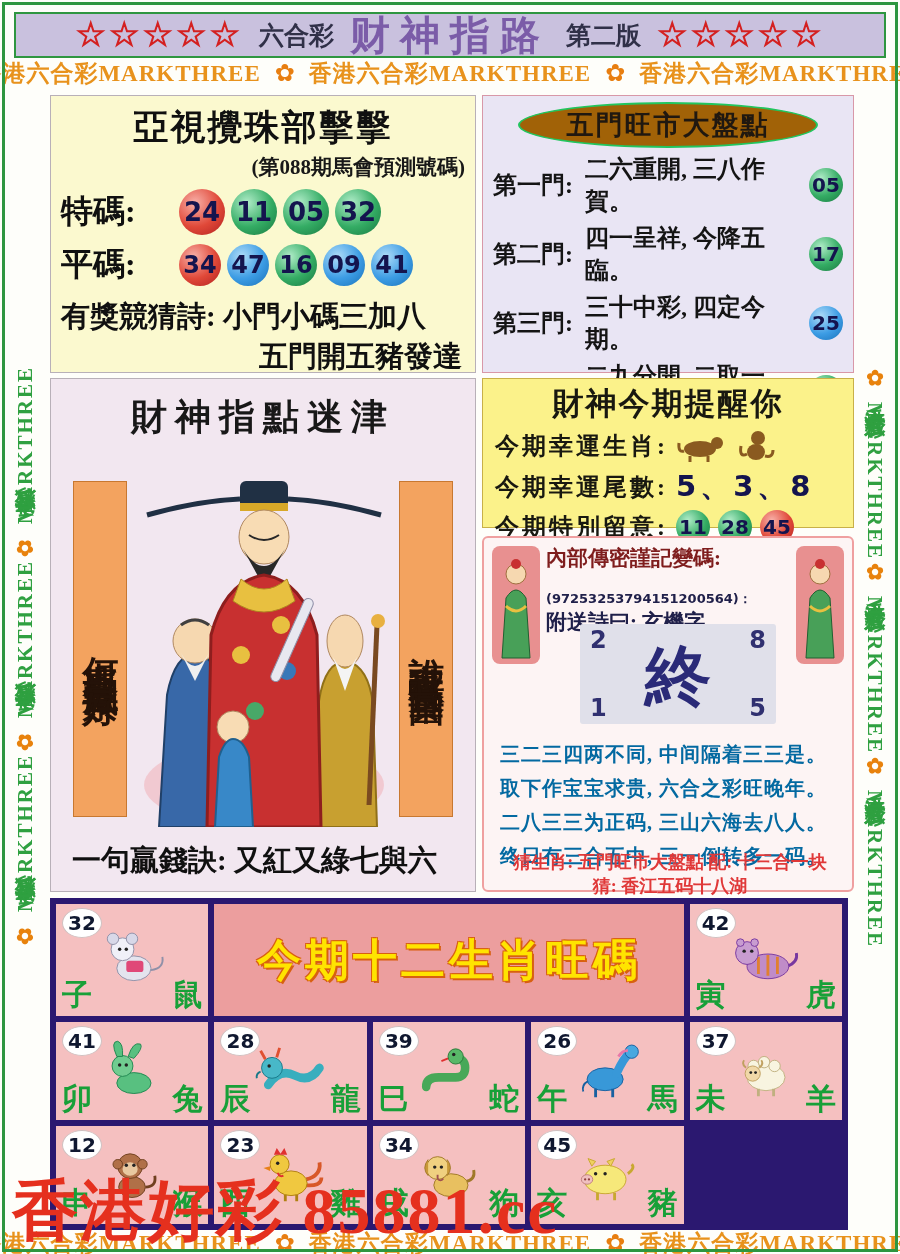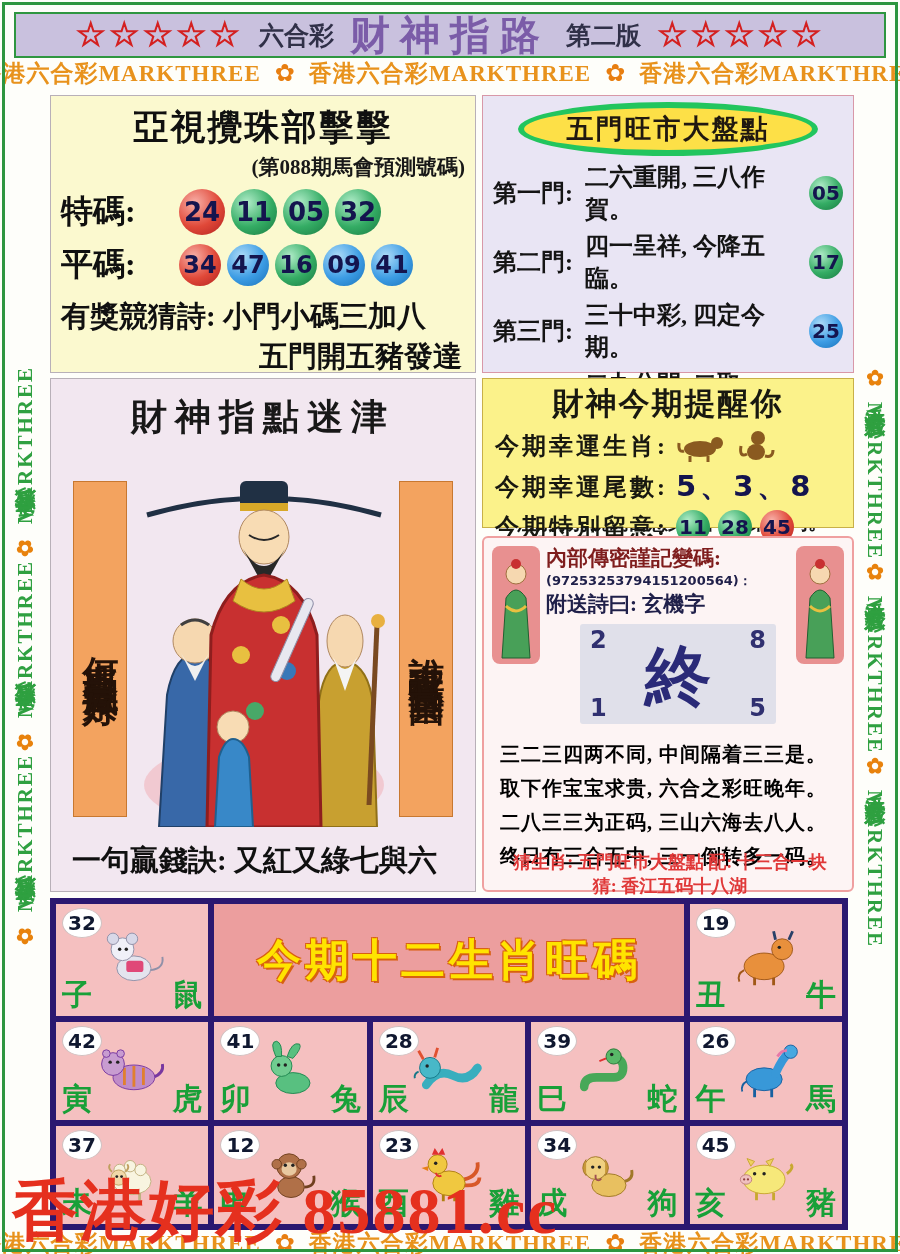--- a/index.html
+++ b/index.html
@@ -43,21 +43,21 @@
   #box-atv { left:50px; top:95px; width:426px; height:278px; background:#FBF9CF; padding:8px 10px; }
   #box-atv .t1 { text-align:center; font-size:35px; font-weight:bold; color:#101010; letter-spacing:2px; }
   #box-atv .t2 { text-align:right; font-size:21px; font-weight:bold; color:#181818; margin-top:2px; }
   .ball-line { display:flex; align-items:center; gap:6px; margin-top:8px; }
   .ball-line .lbl { font-size:32px; font-weight:bold; color:#101010; width:112px; }
   #box-atv .poem1 { font-size:29px; font-weight:bold; color:#101010; margin-top:10px; }
   #box-atv .poem2 { font-size:29px; font-weight:bold; color:#101010; padding-left:198px; }
 
   
   #box-five { left:482px; top:95px; width:372px; height:278px; background:#E9E5F4; border:1px solid #D898A8; padding:6px 10px; }
-  #box-five .oval { width:300px; margin:0 auto; background:#fde047; border:6px solid #22c55e; border-radius:50%;
+  #box-five .oval { width:300px; margin:0 auto; background:#a16207; border:2px solid #22c55e; border-radius:50%;
     text-align:center; font-size:27px; font-weight:bold; color:#201810; padding:3px 0; letter-spacing:2px; }
   .door-row { display:flex; align-items:center; margin-top:5px; }
   .door-row .dl { font-size:24px; font-weight:bold; color:#141414; width:92px; }
   .door-row .dt { font-size:24px; font-weight:bold; color:#141414; flex:1; }
   #box-five .foot { text-align:center; font-size:20px; font-weight:bold; color:#141414; margin-top:8px; }
 
   
   #box-maze { left:50px; top:378px; width:426px; height:514px; background:#F2E7F0; padding:6px; }
   #box-maze .t1 { text-align:center; font-size:36px; font-weight:bold; color:#181818; letter-spacing:8px; margin-top:8px; }
   .couplet { position:absolute; top:102px; width:54px; height:336px; background:#F3A35F; border:1px solid #C87830;
@@ -75,29 +75,29 @@
   .rm-row .lbl { font-size:24px; font-weight:bold; color:#181810; letter-spacing:3px; }
   .rm-tails { font-size:29px; font-weight:bold; color:#14144E; font-family:"DejaVu Sans", sans-serif; letter-spacing:4px; }
 
   
   #box-secret { left:482px; top:536px; width:372px; height:356px; background:#FDF4F4; border:2px solid #EFA0A0; border-radius:6px; }
   .deity-card { position:absolute; top:8px; width:48px; height:118px; background:#E89090; border-radius:8px; }
   #deity-card-left { left:8px; }
   #deity-card-right { right:8px; }
   #box-secret .sec-text { position:absolute; left:62px; top:6px; width:248px; }
   .sec-l1 { font-size:21px; font-weight:bold; color:#7f1d1d; }
-  .sec-l2 { font-size:13px; font-weight:bold; color:#20204A; font-family:"DejaVu Sans", sans-serif; }
+  .sec-l2 { font-size:13px; font-weight:bold; color:#20204A; font-family:"DejaVu Sans", sans-serif;margin-top:18px; }
   .sec-l3 { font-size:21px; font-weight:bold; color:#20204A; }
   #zhong-panel { position:absolute; left:96px; top:86px; width:196px; height:100px; background:#E0E0EA; border-radius:3px; }
   #zhong-panel .c { position:absolute; font-size:24px; font-weight:bold; color:#303070; font-family:"DejaVu Sans", sans-serif; }
   #zhong-panel .tl { left:10px; top:2px; } #zhong-panel .tr { right:10px; top:2px; }
   #zhong-panel .bl { left:10px; bottom:2px; } #zhong-panel .br { right:10px; bottom:2px; }
   #zhong-panel .big { position:absolute; left:0; right:0; top:8px; text-align:center; font-size:66px; font-weight:bold; color:#2A2A78; }
   #sec-poem { position:absolute; left:16px; top:196px; width:340px; }
-  #sec-poem div { font-size:20px; font-weight:bold; color:#000000; margin-top:7px; letter-spacing:1px; }
+  #sec-poem div { font-size:20px; font-weight:bold; color:#0369a1; margin-top:7px; letter-spacing:1px; }
   #sec-red { position:absolute; left:8px; top:312px; width:356px; text-align:center; }
   #sec-red div { font-size:18px; font-weight:bold; color:#E03838; }
 
   
   #zgrid { position:absolute; left:50px; top:898px; width:798px; height:332px; background:#2B1870;
     display:grid; grid-template-columns:repeat(5,1fr); grid-template-rows:112px 98px 98px; gap:6px; padding:6px; }
   .zcell { position:relative; background:#F5C0C0; }
   .znum { position:absolute; left:6px; top:4px; width:40px; height:30px; background:#FFFFFF; border:1px solid #D0C0C0;
     border-radius:50%; display:flex; align-items:center; justify-content:center;
     font-family:"DejaVu Sans", sans-serif; font-size:20px; font-weight:bold; color:#101830; }
@@ -325,34 +325,20 @@
         <rect x="34" y="34" width="18" height="12" rx="3" fill="#E04878"></rect>
         <circle cx="27" cy="22" r="1.8" fill="#222"></circle>
           <circle cx="34" cy="22" r="1.8" fill="#222"></circle>
       </svg>
       <span class="zbranch">子</span>
       <span class="zanimal">鼠</span>
     </div>
     <div id="zbanner">
       <span>今期十二生肖旺碼</span>
     </div>
-    <div class="zcell">
-      <span class="znum">19</span>
-      <svg class="zart" width="76" height="62" viewBox="0 0 80 64">
-        <ellipse cx="38" cy="40" rx="21" ry="14" fill="#E8903C" stroke="#A05818"></ellipse>
-        <circle cx="57" cy="22" r="11" fill="#E8903C" stroke="#A05818"></circle>
-        <path d="M50 12 l-2 -9 M64 12 l4 -9" stroke="#284068" stroke-width="3" fill="none"></path>
-        <circle cx="54" cy="20" r="1.8" fill="#222"></circle>
-        <path d="M17 44 q-8 4 -5 12" stroke="#A05818" stroke-width="2" fill="none"></path>
-        <line x1="28" y1="52" x2="28" y2="60" stroke="#A05818" stroke-width="3"></line>
-        <line x1="48" y1="52" x2="48" y2="60" stroke="#A05818" stroke-width="3"></line>
-      </svg>
-      <span class="zbranch">丑</span>
-      <span class="zanimal">牛</span>
-    </div>
 
     <div class="zcell">
       <span class="znum">42</span>
       <svg class="zart" width="76" height="62" viewBox="0 0 80 64">
         <path d="M62 40 q12 -4 10 -14" stroke="#7838A0" stroke-width="3" fill="none"></path>
         <ellipse cx="42" cy="40" rx="22" ry="13" fill="#C08CC8" stroke="#7838A0"></ellipse>
         <path d="M32 30 v18 M42 28 v22 M52 30 v18" stroke="#E08030" stroke-width="3"></path>
         <circle cx="20" cy="26" r="12" fill="#C89CD0" stroke="#7838A0"></circle>
         <circle cx="13" cy="15" r="4" fill="#C89CD0" stroke="#7838A0"></circle>
         <circle cx="28" cy="15" r="4" fill="#C89CD0" stroke="#7838A0"></circle>

